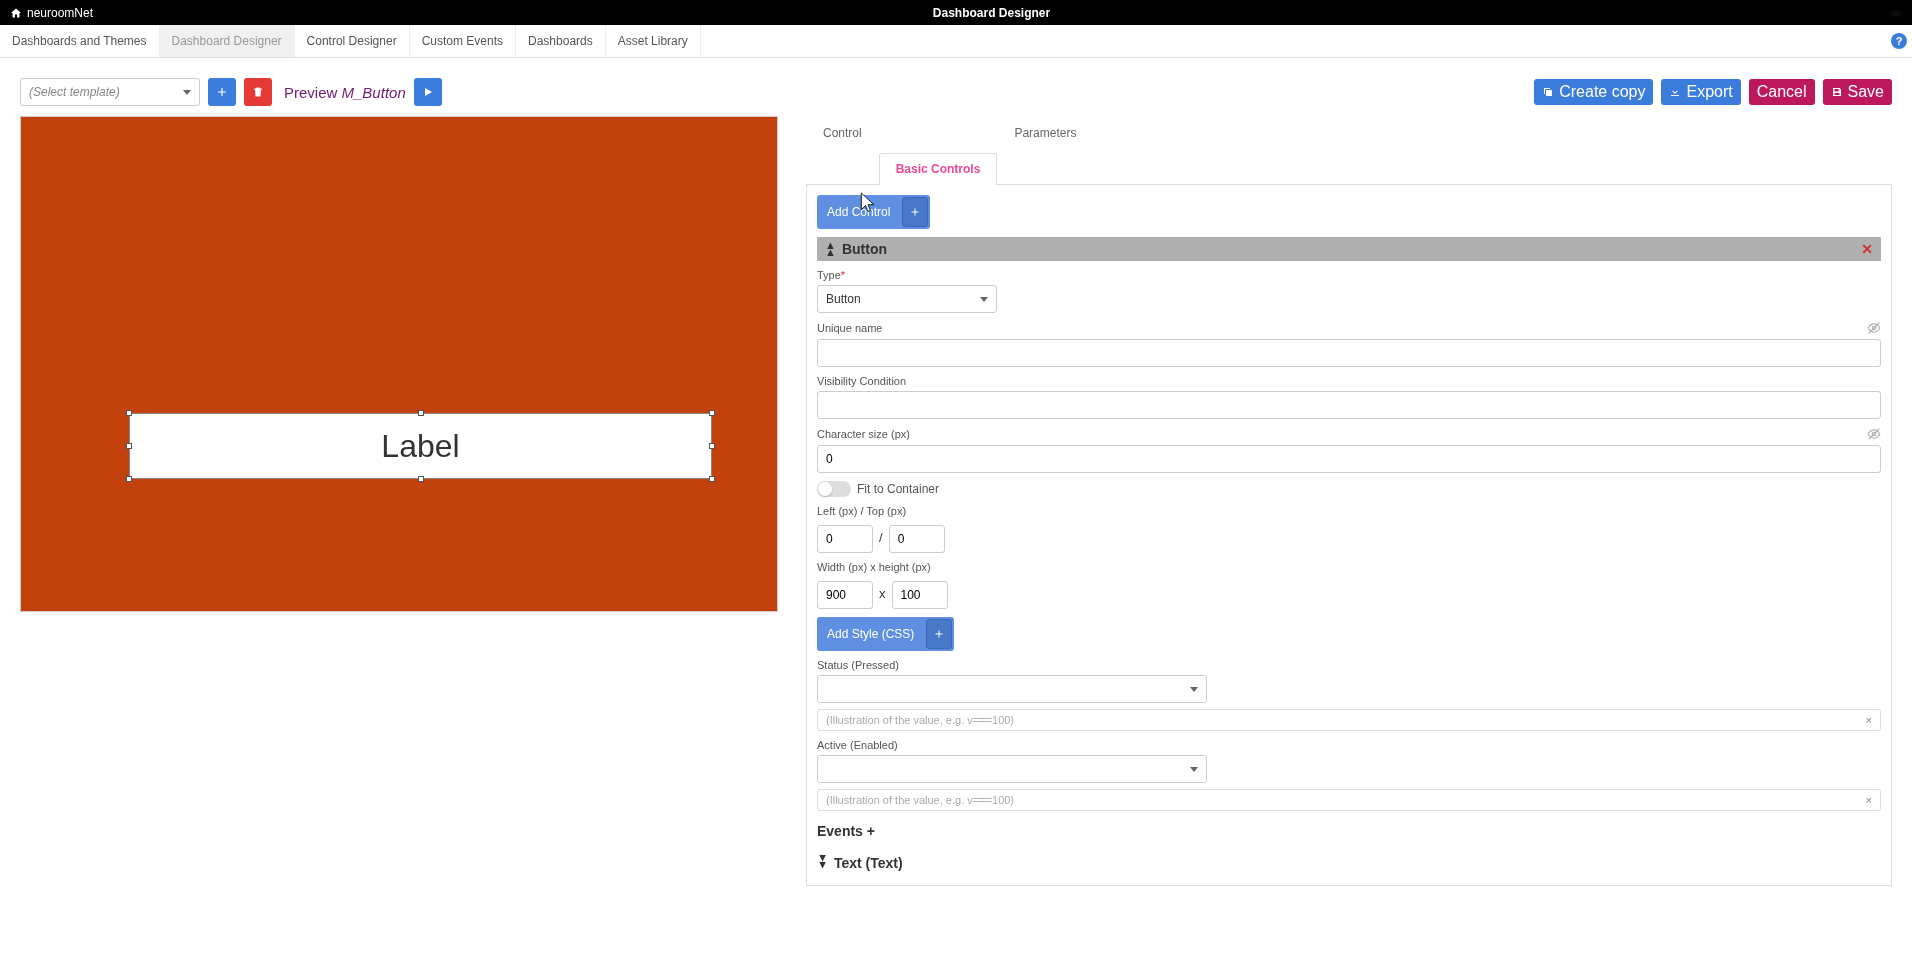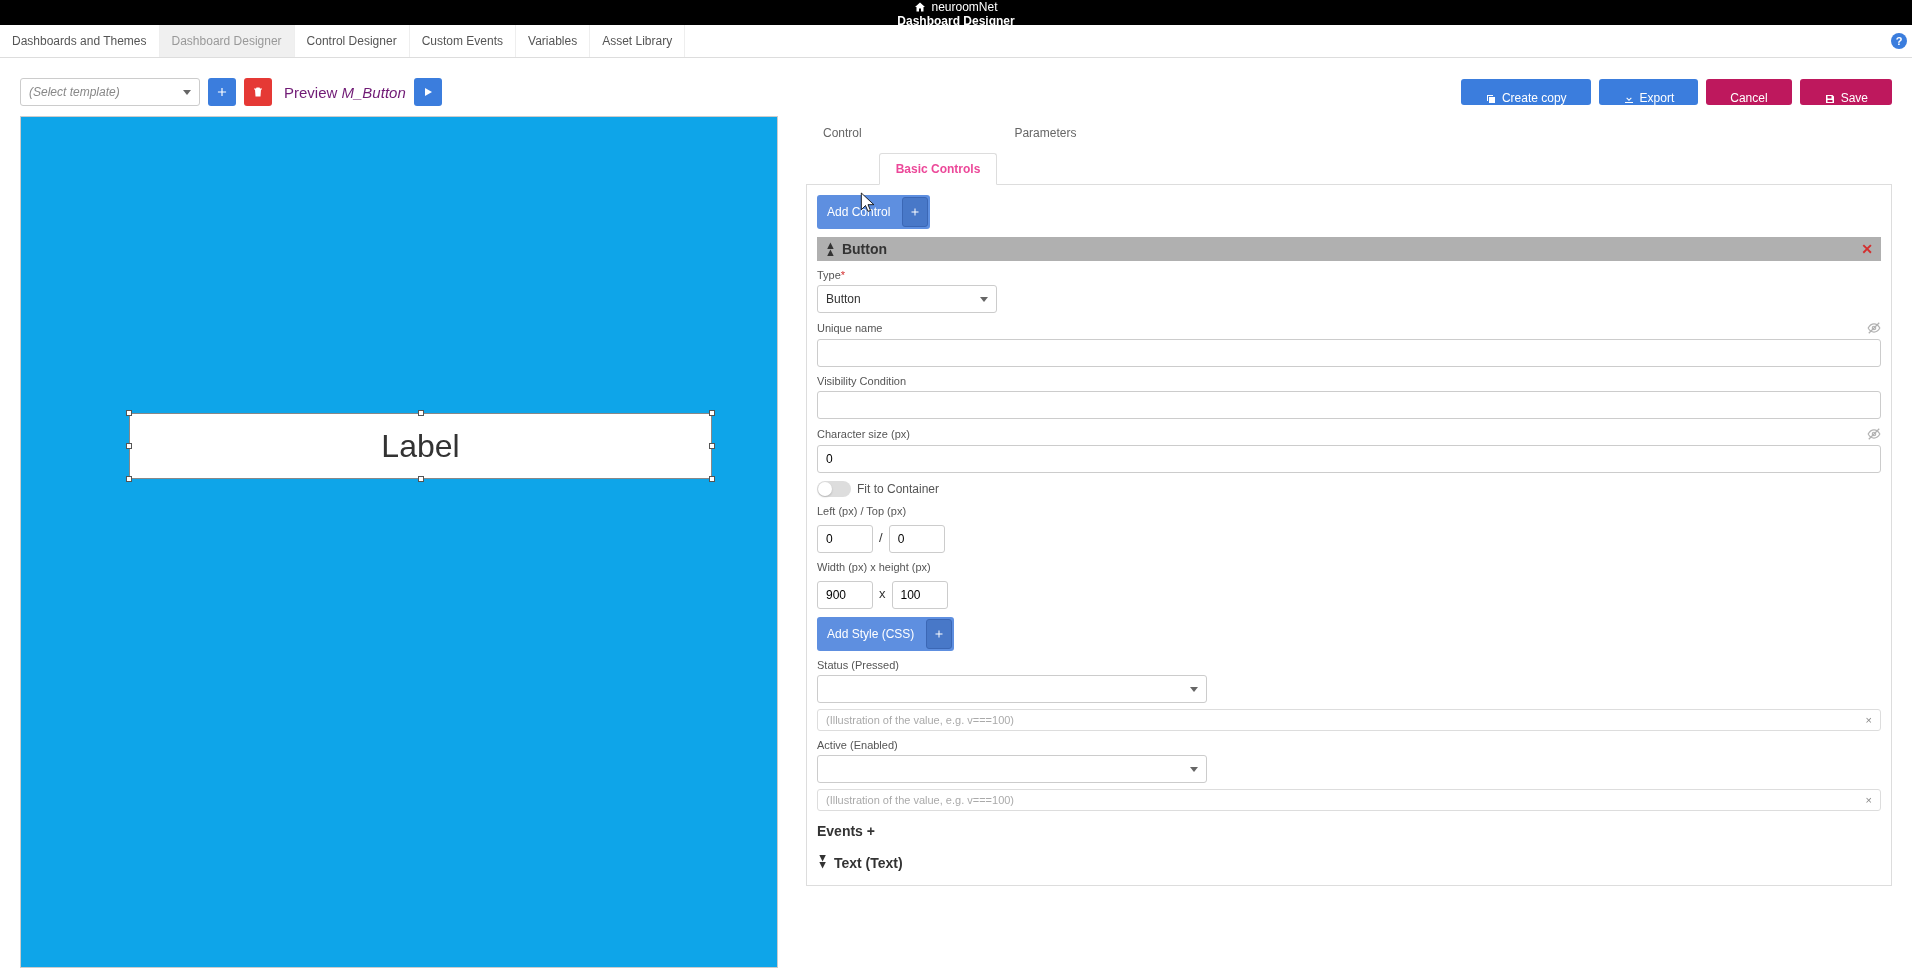--- a/index.html
+++ b/index.html
@@ -1,19 +1,19 @@
 <!DOCTYPE html>
 <html><head>
 <meta charset="utf-8">
 <style>
 * { box-sizing: border-box; margin: 0; padding: 0; }
 body { font-family: -apple-system, BlinkMacSystemFont, "Segoe UI", Helvetica, Arial, sans-serif; font-size: 13px; color: #333; background: #fff; }
 
 
-.topbar { background: #000; color: #fff; height: 25px; display: flex; align-items: center; padding: 0 10px; font-size: 12px; flex-direction: column; }
+.topbar { background: #000; color: #fff; height: 25px; display: flex; align-items: center; padding: 0 10px; font-size: 12px; }
 .topbar .home { display: flex; align-items: center; gap: 5px; cursor: pointer; }
 .topbar .center { flex: 1; text-align: center; font-weight: 600; }
 .topbar .user { opacity: 0.3; filter: blur(2px); }
 
 
 .navbar { background: #fff; height: 33px; border-bottom: 1px solid #ddd; display: flex; align-items: stretch; }
 .navbar .tab { padding: 0 12px; display: flex; align-items: center; font-size: 12px; color: #555; cursor: pointer; border-right: 1px solid #eee; }
 .navbar .tab.active { background: #f0f0f0; color: #999; }
 .navbar .spacer { flex: 1; }
 .navbar .help { width: 26px; display: flex; align-items: center; justify-content: center; }
@@ -22,27 +22,27 @@
 
 .toolbar { padding: 20px 20px 10px 20px; display: flex; align-items: center; gap: 8px; }
 .template-select { width: 180px; height: 28px; border: 1px solid #ccc; border-radius: 3px; padding: 0 8px; color: #888; font-style: italic; font-size: 12px; display: flex; align-items: center; justify-content: space-between; background: #fff; cursor: pointer; }
 .sq-btn { width: 28px; height: 28px; border-radius: 3px; display: flex; align-items: center; justify-content: center; color: #fff; cursor: pointer; font-size: 16px; font-weight: bold; }
 .sq-btn.blue { background: #3b7ddd; }
 .sq-btn.red { background: #e53935; }
 .sq-btn.darkblue { background: #3b7ddd; }
 .preview-label { font-size: 15px; color: #701a75; margin-left: 4px; }
 .preview-label em { font-style: italic; }
 .toolbar .spacer { flex: 1; }
-.pill-btn { height: 26px; padding: 0 24px; border-radius: 3px; color: #fff; font-size: 12px; display: flex; align-items: flex-end; gap: 5px; cursor: pointer; }
+.pill-btn { height: 26px; padding: 0 8px; border-radius: 3px; color: #fff; font-size: 16px; display: flex; align-items: center; gap: 5px; cursor: pointer; }
 .pill-btn.primary { background: #3b7ddd; }
 .pill-btn.muted { background: #be185d; cursor: default; }
 
 
 .main { display: flex; align-items: flex-start; padding: 0 20px 20px 20px; gap: 28px; }
-.canvas { width: 758px; height: 852px; background: #0ea5e9; border: 1px solid #ccc; position: relative; }
+.canvas { width: 758px; height: 496px; background: #c2410c; border: 1px solid #ccc; position: relative; }
 .canvas-item { position: absolute; left: 108px; top: 296px; width: 583px; height: 66px; background: #fff; border: 1px solid #888; display: flex; align-items: center; justify-content: center; font-size: 32px; color: #333; }
 .handle { position: absolute; width: 6px; height: 6px; background: #fff; border: 1px solid #555; }
 .handle.tl { left: -4px; top: -4px; } .handle.tm { left: 50%; top: -4px; margin-left: -3px; } .handle.tr { right: -4px; top: -4px; }
 .handle.ml { left: -4px; top: 50%; margin-top: -3px; } .handle.mr { right: -4px; top: 50%; margin-top: -3px; }
 .handle.bl { left: -4px; bottom: -4px; } .handle.bm { left: 50%; bottom: -4px; margin-left: -3px; } .handle.br { right: -4px; bottom: -4px; }
 
 .panel { flex: 1; }
 .panel-tabs { display: flex; border-bottom: 1px solid #ddd; }
 .panel-tab { padding: 8px 16px; font-size: 12px; color: #666; cursor: pointer; border: 1px solid transparent; position: relative; top: 1px; }
 .panel-tab.active { border: 1px solid #ddd; border-bottom: 1px solid #fff; border-radius: 3px 3px 0 0; background: #fff; color: #ec4899; font-weight: 600; margin-top: 36px; }
@@ -92,21 +92,21 @@
   </div>
   <div class="center">Dashboard Designer</div>
   <div class="user">—</div>
 </div>
 
 <div class="navbar">
   <div class="tab">Dashboards and Themes</div>
   <div class="tab active">Dashboard Designer</div>
   <div class="tab">Control Designer</div>
   <div class="tab">Custom Events</div>
-  <div class="tab">Variables</div>
+  <div class="tab">Dashboards</div>
   <div class="tab">Asset Library</div>
   <div class="spacer"></div>
   <div class="help">
       <div class="help-circle">?</div>
     </div>
 </div>
 
 <div class="toolbar">
   <div class="template-select">
     <span>(Select template)</span>

